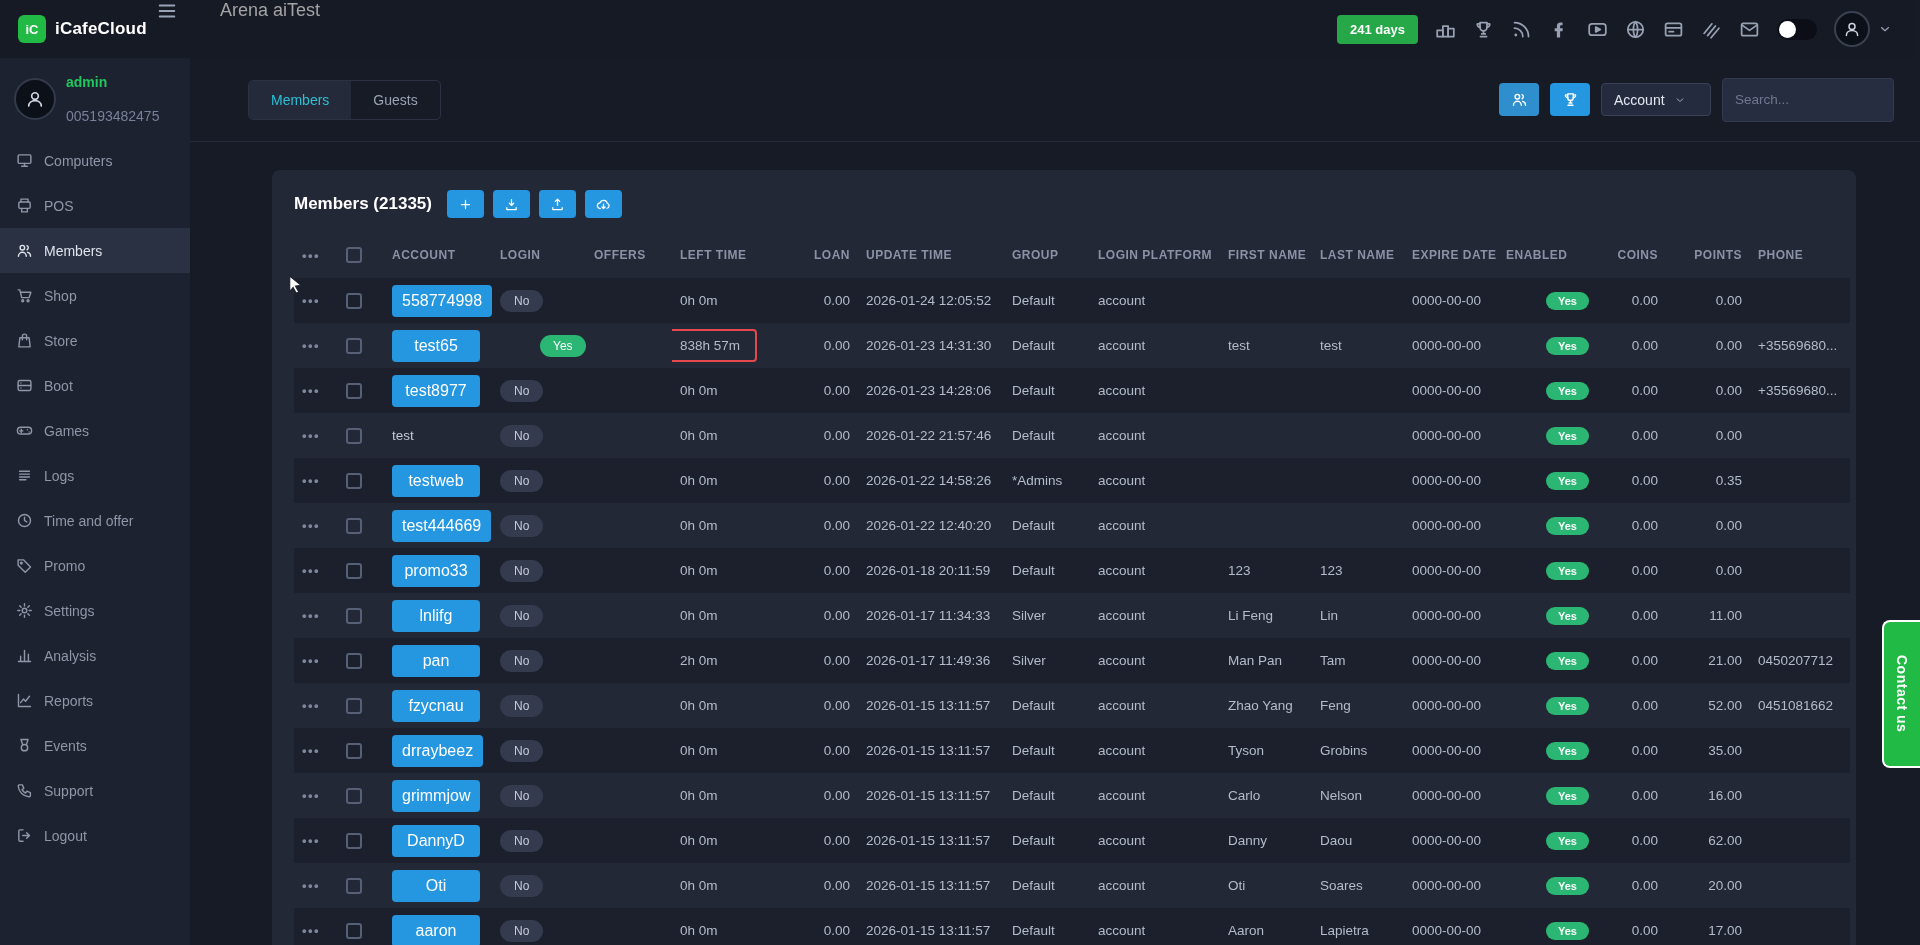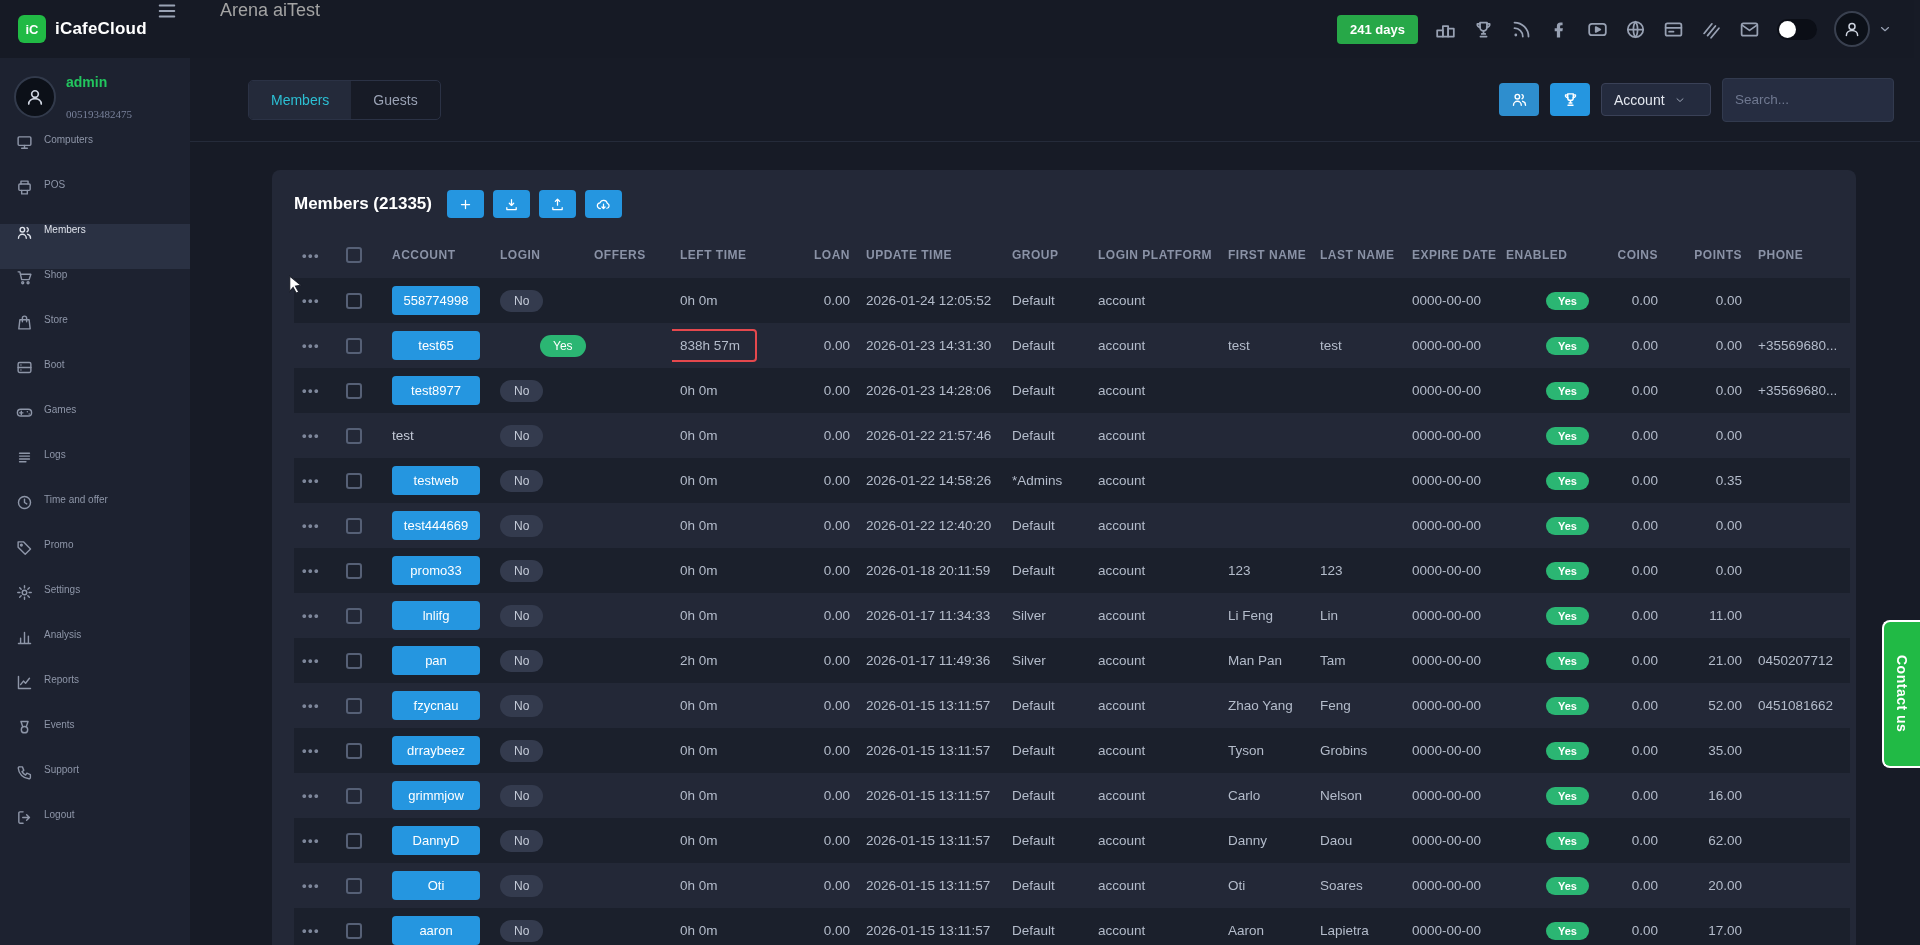--- a/index.html
+++ b/index.html
@@ -23,22 +23,22 @@
   .avatar { width:36px; height:36px; border-radius:50%; background:#0c1018; border:2px solid #39404f; color:#cfd5e1; display:flex; align-items:center; justify-content:center; flex:none; cursor:pointer; }
   .avatar .ic { width:18px; height:18px; }
   .caret { width:14px; height:14px; color:#9aa3b5; margin-left:-9px; cursor:pointer; }
 
   
   .sidebar { position:absolute; top:58px; left:0; bottom:0; width:190px; background:#1d2230; z-index:10; }
   .sb-user { display:flex; align-items:center; gap:10px; padding:16px 14px 14px; cursor:pointer; }
   .sb-avatar { width:42px; height:42px; border-radius:50%; background:#0c1018; border:2px solid #323a4b; color:#cfd5e1; display:flex; align-items:center; justify-content:center; flex:none; }
   .sb-avatar .ic { width:20px; height:20px; }
   .sb-user-name { color:#22c55e; font-size:14px; font-weight:700; }
-  .sb-user-id { color:#78819a; font-size:11px; margin-top:18px;font-family:Liberation Serif, serif; }
-  .sb-item { display:flex; gap:11px; height:45px; padding:0 16px; color:#8e96a8; font-size:10px; cursor:pointer; }
+  .sb-user-id { color:#78819a; font-size:14px; margin-top:18px; }
+  .sb-item { display:flex; align-items:center; gap:11px; height:45px; padding:0 16px; color:#8e96a8; font-size:14px; cursor:pointer; }
   .sb-item.active { background:#2a3143; color:#dfe3ec; }
   .sb-ic { width:17px; height:17px; flex:none; }
   .sb-label { white-space:nowrap; }
 
   
   .main { position:absolute; top:58px; left:190px; right:0; bottom:0; }
   .tabsbar { display:flex; align-items:center; height:84px; padding:0 26px 0 58px; border-bottom:1px solid #252b3a; }
   .tabs { display:flex; border:1px solid #2b3245; border-radius:5px; overflow:hidden; }
   .tab { background:transparent; border:none; padding:11px 22px; font-size:14px; color:#99a1b3; font-family:inherit; cursor:pointer; }
   .tab.active { color:#2cc0d4; background:#242a3a; }
@@ -57,21 +57,21 @@
   .ptitle { color:#fff; font-size:17px; font-weight:700; margin-right:6px; }
   .pbtn { width:37px; height:28px; border:none; border-radius:4px; background:#2596e0; color:#fff; display:flex; align-items:center; justify-content:center; cursor:pointer; }
   .pbtn .ic { width:15px; height:15px; }
   table { width:100%; border-collapse:collapse; table-layout:fixed; }
   thead th { font-size:12px; font-weight:700; color:#8a92a6; text-transform:uppercase; letter-spacing:.5px; text-align:left; padding:15px 8px; white-space:nowrap; overflow:hidden; }
   tbody td { font-size:13.5px; color:#b4bccb; padding:0 8px; height:45px; white-space:nowrap; overflow:hidden; text-overflow:ellipsis; }
   tbody tr:nth-child(odd) { background:#1b202c; }
   th.right, td.right { text-align:right; }
   .dots { color:#7e879b; font-size:13px; font-weight:700; letter-spacing:1.5px; cursor:pointer; }
   .cb { display:inline-block; width:16px; height:16px; border:2px solid #566076; border-radius:3px; cursor:pointer; vertical-align:middle; }
-  .pill-acc { display:inline-block; min-width:88px; text-align:center; background:#2596e0; color:#fff; font-size:13px; padding:7px 10px; border-radius:4px; cursor:pointer; }
+  .pill-acc { display:inline-block; min-width:88px; text-align:center; background:#2596e0; color:#fff; font-size:16px; padding:7px 10px; border-radius:4px; cursor:pointer; }
   .acc-plain { color:#c3c9d6; }
   .pill-no { display:inline-block; background:#343b4e; color:#c6ccd9; font-size:12px; padding:4px 14px; border-radius:11px; }
   .pill-yes { display:inline-block; background:#2bb673; color:#fff; font-size:12px; padding:4px 13px; border-radius:11px;margin-left:40px; }
   .pill-yes.sm { font-size:11px; font-weight:700; padding:3px 12px; }
   .hl-box { display:inline-block; border:2px solid #e5484d; border-radius:4px; padding:7px 15px; margin-left:-17px; }
 
   
   .contact { position:absolute; right:0; top:620px; width:38px; height:148px; background:#21ba45; border:2px solid #fff; border-right:none; border-radius:8px 0 0 8px; display:flex; align-items:center; justify-content:center; cursor:pointer; z-index:30; }
   .vtext { writing-mode:vertical-rl; color:#fff; font-size:14px; font-weight:700; letter-spacing:.5px; }
   .cursor { position:absolute; left:286px; top:274px; width:20px; height:20px; z-index:50; pointer-events:none; }

